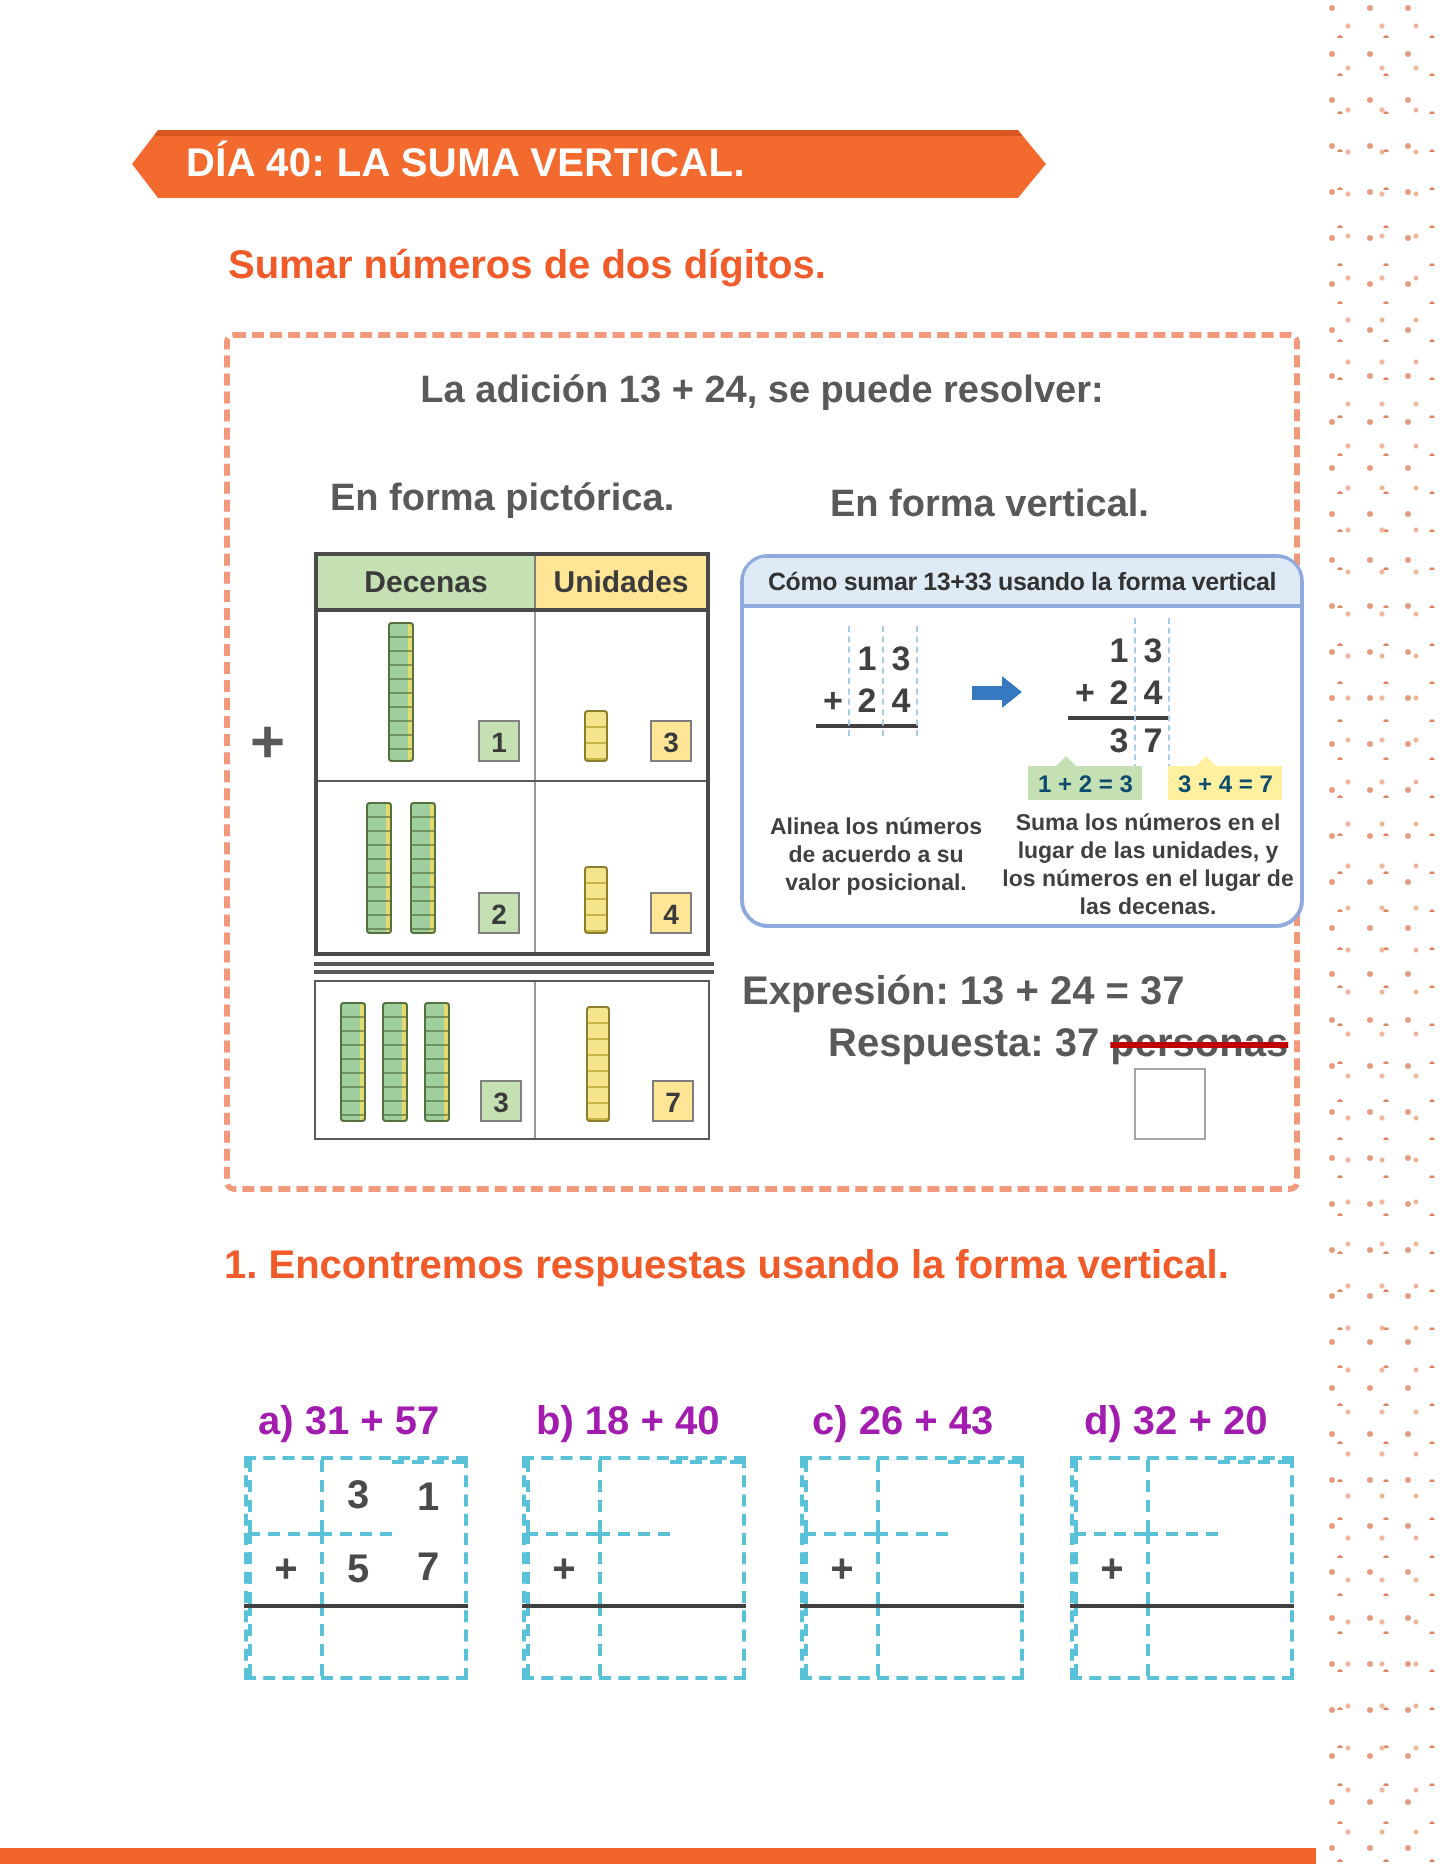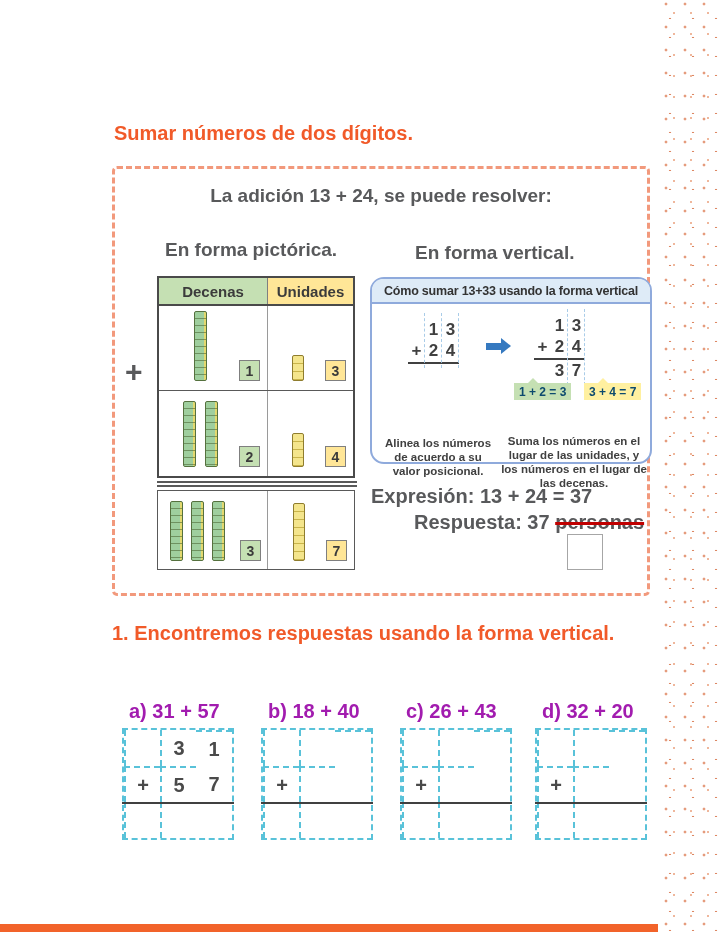--- a/index.html
+++ b/index.html
@@ -92,21 +92,21 @@
   .add2 { left:162px; top:36px; }
   .arrow { position:absolute; left:114px; top:64px; width:15px; height:7px; background:#3579C0; }
   .arrow::after { content:''; position:absolute; left:15px; top:-5px;
     border-left:10px solid #3579C0; border-top:8.5px solid transparent; border-bottom:8.5px solid transparent; }
   .callout { position:absolute; top:104px; height:17px; padding:0 5px; font-size:12px; color:#0c4a6e;
     display:flex; align-items:center; white-space:nowrap; }
   .callout::before { content:''; position:absolute; top:-5px; left:14px;
     border-left:5px solid transparent; border-right:5px solid transparent; }
   .callout.green { left:142px; background:#C5E0B3; } .callout.green::before { border-bottom:5px solid #C5E0B3; }
   .callout.yellow { left:212px; background:#FFF0A0; } .callout.yellow::before { border-bottom:5px solid #FFF0A0; }
-  .note { position:absolute; font-size:11.5px; line-height:1.22; text-align:center; color:#404040;margin-top:29px; }
+  .note { position:absolute; font-size:11.5px; line-height:1.22; text-align:center; color:#404040; }
   .note.left  { left:8px;   top:128px; width:116px; }
   .note.right { left:128px; top:126px; width:148px; }
   .expression { position:absolute; left:256px; top:316px; font-size:20px; }
   .answer { position:absolute; left:299px; top:342px; font-size:20px; white-space:nowrap; }
   .struck { text-decoration:line-through; text-decoration-color:#C00000; text-decoration-thickness:2.5px; }
   .answer-square { position:absolute; left:452px; top:365px; width:36px; height:36px;
     border:1.5px solid #A6A6A6; background:#fff; }
   
   #exercise-title { position:absolute; left:112px; top:622px; color:#F15A29; font-size:20px; }
   .plabel { position:absolute; top:700px; font-size:20px; color:#a21caf; white-space:nowrap; }
@@ -119,20 +119,23 @@
   .gcell:nth-child(n+7) { border-top:none; }
   .gsumline { position:absolute; left:-2px; right:-2px; top:72px; height:0; border-top:2px solid #404040; z-index:2; }
   #bottom-bar { position:absolute; left:0; top:924px; width:658px; height:8px; background:#F2632A; }
 </style>
 </head>
 <body>
 
 <div id="page">
   <div id="speckle-band"></div>
 
+  <div id="banner">
+    <span>DÍA 40: LA SUMA VERTICAL.</span>
+  </div>
   <div id="subtitle">Sumar números de dos dígitos.</div>
 
   <div id="example-box">
     <div class="intro">La adición 13 + 24, se puede resolver:</div>
     <div class="pict-title">En forma pictórica.</div>
     <div class="vert-title">En forma vertical.</div>
     <div class="big-plus">+</div>
 
     <div class="ptable">
       <div class="phead">

